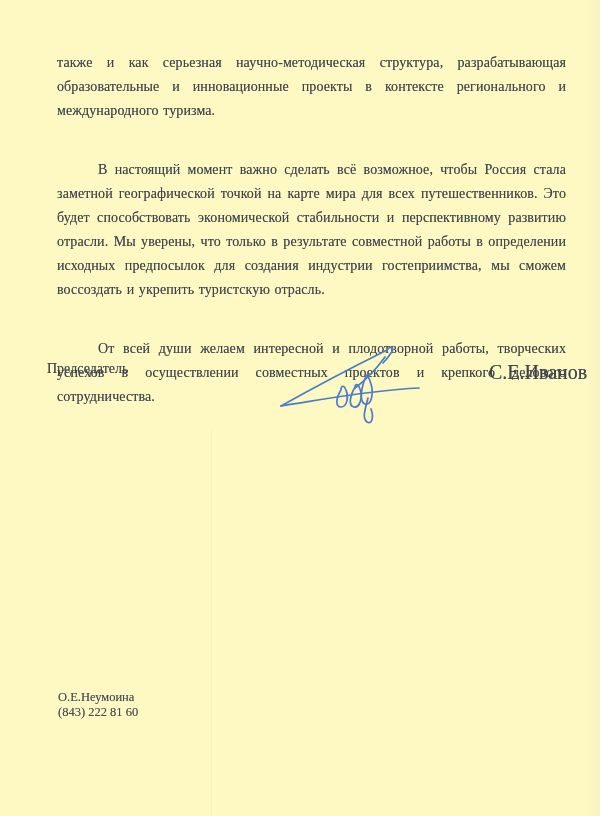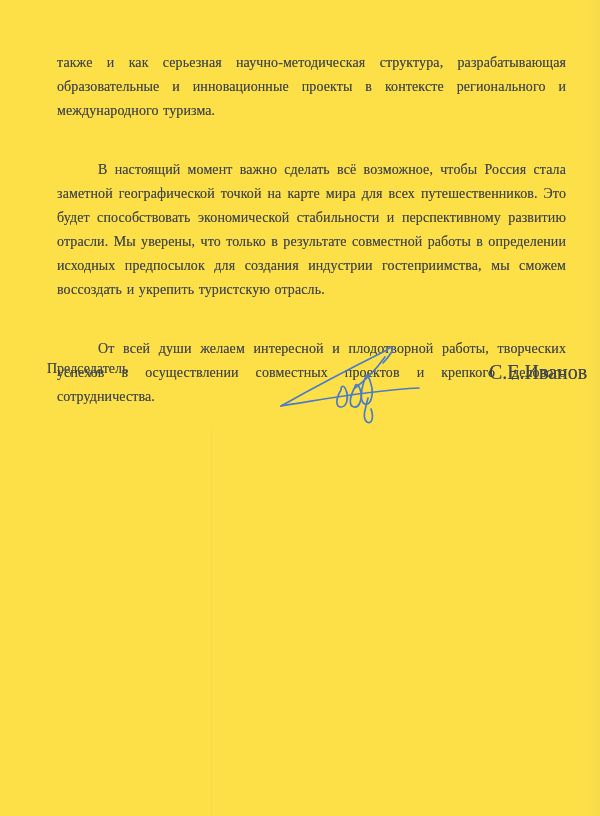--- a/index.html
+++ b/index.html
@@ -4,21 +4,21 @@
 <style>
   html, body {
     margin: 0;
     padding: 0;
     background: #ffffff;
   }
   .page {
     position: relative;
     width: 600px;
     height: 816px;
-    background: #fde047;
+    background: #fef9c3;
     overflow: hidden;
     font-family: "Liberation Serif", "DejaVu Serif", serif;
     text-decoration: underline;
   }
   
   .page::after {
     content: "";
     position: absolute;
     right: 0; top: 0;
     width: 14px; height: 100%;
@@ -120,14 +120,18 @@
         <path d="M76,52 C71,60 70,69 76,69 C82,69 84,59 81,52 C79,47 76,47 76,52"></path>
         <path d="M90,49 C85,58 83,68 89,69 C95,70 98,59 95,51 C93,45 90,46 90,49"></path>
         <path d="M101,38 C96,50 94,64 100,66 C106,68 109,56 106,46 C104,38 101,36 101,38"></path>
         <path d="M103,60 C100,72 97,80 102,84 C107,87 109,79 106,71"></path>
       </g>
     </svg>
 
     <div class="right-name">С.Е.Иванов</div>
   </div>
 
+  <div class="footer-block">
+    <div>О.Е.Неумоина</div>
+    <div>(843) 222 81 60</div>
+  </div>
 
 </div>
 
 </body></html>

